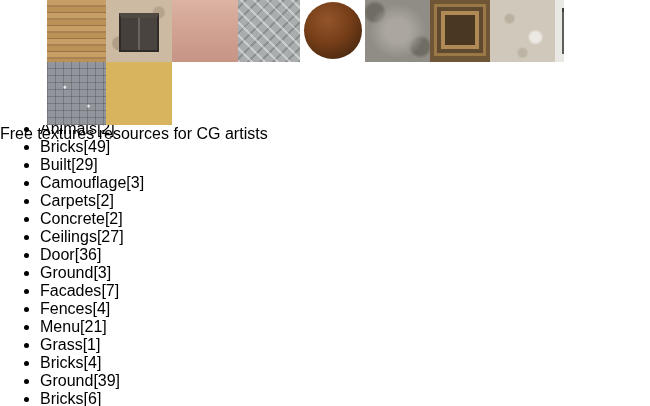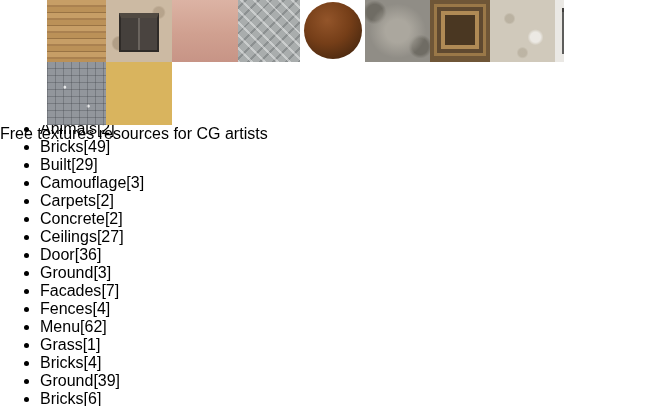--- a/index.html
+++ b/index.html
@@ -132,20 +132,20 @@
     <li><span>Bricks</span><span class="cnt">[49]</span></li>
     <li><span>Built</span><span class="cnt">[29]</span></li>
     <li><span>Camouflage</span><span class="cnt">[3]</span></li>
     <li><span>Carpets</span><span class="cnt">[2]</span></li>
     <li><span>Concrete</span><span class="cnt">[2]</span></li>
     <li><span>Ceilings</span><span class="cnt">[27]</span></li>
     <li><span>Door</span><span class="cnt">[36]</span></li>
     <li><span>Ground</span><span class="cnt">[3]</span></li>
     <li><span>Facades</span><span class="cnt">[7]</span></li>
     <li><span>Fences</span><span class="cnt">[4]</span></li>
-    <li><span>Menu</span><span class="cnt">[62]</span></li>
+    <li><span>Menu</span><span class="cnt">[21]</span></li>
     <li><span>Grass</span><span class="cnt">[1]</span></li>
     <li><span>Bricks</span><span class="cnt">[4]</span></li>
     <li><span>Ground</span><span class="cnt">[39]</span></li>
     <li><span>Bricks</span><span class="cnt">[6]</span></li>
 
   </ul>
 </div>
 
 </body></html>

